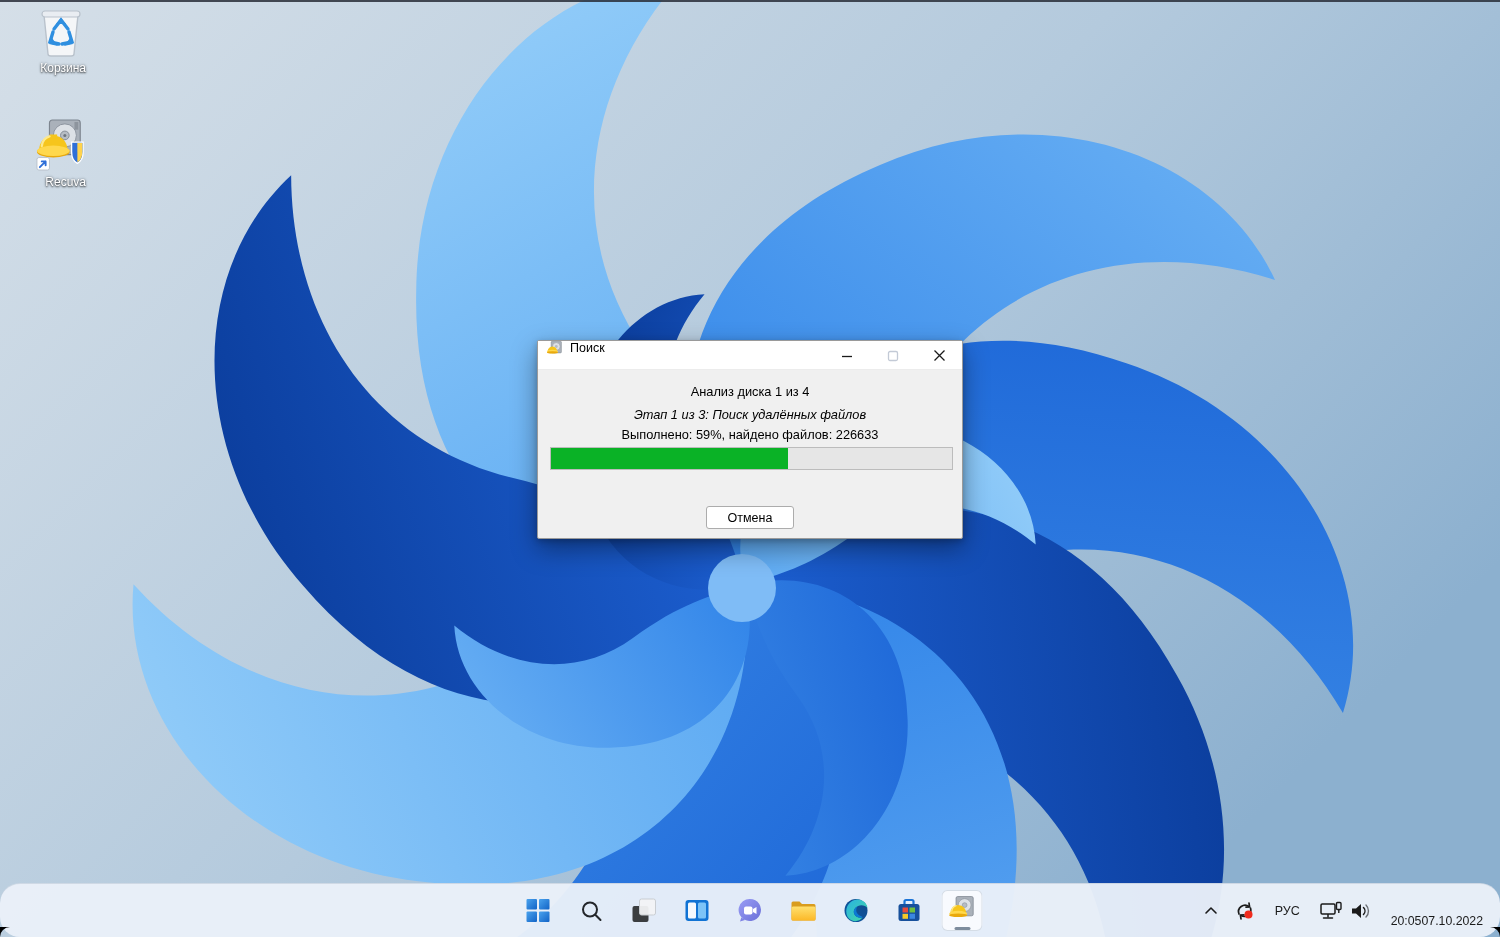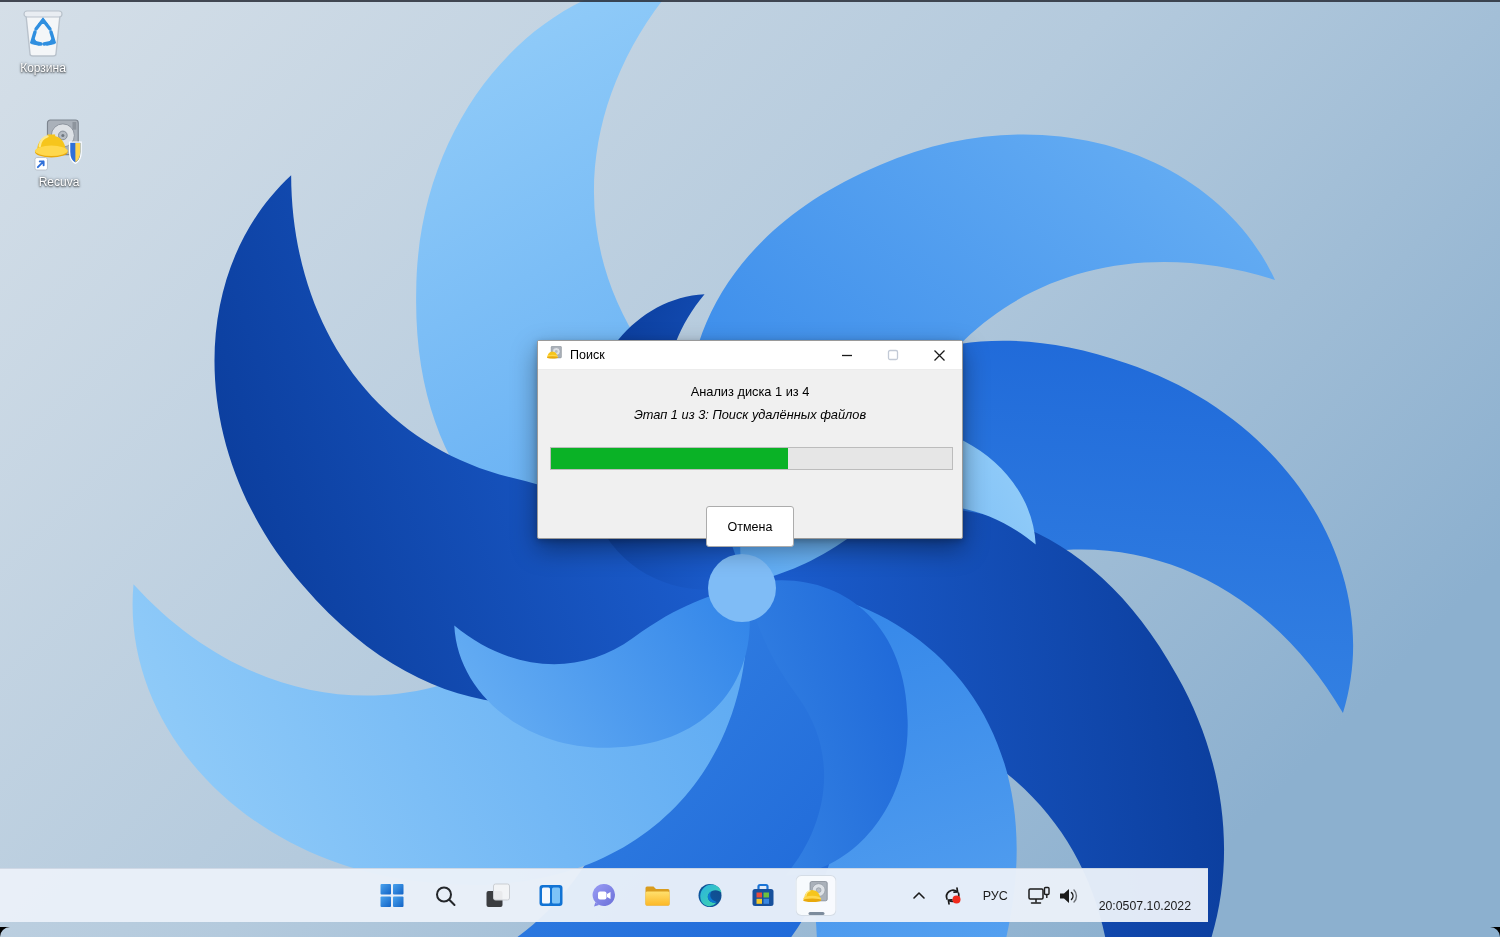--- a/index.html
+++ b/index.html
@@ -5,55 +5,55 @@
   * { margin:0; padding:0; box-sizing:border-box; }
   html,body { width:1500px; height:937px; overflow:hidden;
     font-family:"Liberation Sans", sans-serif; }
   #screen { position:relative; width:1500px; height:937px; background:#aec7db; overflow:hidden; }
 
   
   #wallpaper { position:absolute; inset:0; }
 
   
   .desk-icon { position:absolute; width:86px; display:flex; flex-direction:column;
-    align-items:center; cursor:default; }
+    align-items:flex-end; cursor:default; }
   .desk-icon .glyph { width:50px; height:52px; display:flex; align-items:center; justify-content:center; }
   .desk-icon .lbl { margin-top:3px; font-size:12px; color:#fff;
     text-shadow:0 1px 2px rgba(0,0,0,.75), 0 0 3px rgba(0,0,0,.45); text-align:center; }
   #icon-recycle { left:0; top:6px; }
   #icon-recuva  { left:0; top:120px;padding-left:32px; }
 
   
   #dialog { position:absolute; left:537px; top:340px; width:426px; height:199px;
     background:#f0f0f0; border:1px solid #9a9a9a; border-radius:2px;
     box-shadow:0 10px 26px rgba(0,0,0,.38), 0 2px 6px rgba(0,0,0,.22); }
-  #dialog-titlebar { height:29px; background:#ffffff; display:flex; align-items:center;
+  #dialog-titlebar { height:29px; background:#ffffff; display:flex; 
     border-bottom:1px solid #ececec; }
   #dialog-titlebar .app-ic { width:18px; height:18px; margin-left:8px; flex:0 0 auto; }
   #dialog-title { font-size:12.5px; color:#000; margin-left:6px; flex:1 1 auto;
     white-space:nowrap; overflow:hidden; }
   .cap-btn { width:46px; height:29px; display:flex; align-items:center; justify-content:center;
     cursor:default; }
   #dialog-body { position:relative; height:169px; }
   .dlg-line { position:absolute; left:0; width:100%; text-align:center; font-size:12.8px; color:#000; }
   #dlg-line1 { top:14px; }
   #dlg-line2 { top:37px;font-style:italic; }
   #dlg-line3 { top:57px; }
   #progress-track { position:absolute; left:12px; top:77px; width:403px; height:23px;
     background:#e6e6e6; border:1px solid #bcbcbc; }
   #progress-fill { height:100%; }
   #dlg-time { top:112px; }
   #cancel-btn { position:absolute; left:50%; transform:translateX(-50%); top:136px;
-    width:88px; height:41px; background:#ffffff; border:1px solid #acacac; border-radius:3px;
+    width:88px; height:23px; background:#ffffff; border:1px solid #acacac; border-radius:3px;
     font-size:12.5px; font-family:"Liberation Sans", sans-serif; color:#000; cursor:default; }
 
   
-  #taskbar { position:absolute; left:0; bottom:15px; width:1208px; height:54px;
+  #taskbar { position:absolute; left:0; bottom:0; width:1500px; height:54px;
     background:rgba(234,240,249,.96); border-top:1px solid rgba(160,175,195,.35);
-    display:flex; align-items:center; }
+    display:flex; align-items:center;border-radius:20px; }
   #tb-center { position:absolute; left:50%; transform:translateX(-50%); height:54px;
     display:flex; align-items:center; gap:12px; }
   .tb-btn { width:41px; height:41px; border-radius:6px; display:flex; align-items:center;
     justify-content:center; position:relative; cursor:default; }
   .tb-btn.active { background:rgba(255,255,255,.72); box-shadow:inset 0 0 0 1px rgba(150,165,185,.35); }
   .tb-btn.active::after { content:""; position:absolute; bottom:1px; left:50%;
     transform:translateX(-50%); width:16px; height:3px; border-radius:2px; background:#7d8c9d; }
   #tb-tray { position:absolute; right:8px; height:54px; display:flex; align-items:center; gap:4px; }
   .tray-btn { height:38px; border-radius:5px; display:flex; align-items:center;
     justify-content:center; padding:0 6px; cursor:default; }
@@ -186,20 +186,21 @@
       </div>
       <div class="cap-btn">
         <svg width="13" height="13" viewBox="0 0 13 13">
           <path d="M1.5 1.5 L11.5 11.5 M11.5 1.5 L1.5 11.5" stroke="#1a1a1a" stroke-width="1.3"></path>
         </svg>
       </div>
     </div>
     <div id="dialog-body">
       <div class="dlg-line" id="dlg-line1">Анализ диска 1 из 4</div>
       <div class="dlg-line" id="dlg-line2">Этап 1 из 3: Поиск удалённых файлов</div>
+      <div class="dlg-line" id="dlg-line3">Выполнено: 59%, найдено файлов: 226633</div>
       <div id="progress-track">
         <div id="progress-fill" style="width: 59%; background: rgb(10, 178, 38);"></div>
       </div>
       <button id="cancel-btn">Отмена</button>
     </div>
   </div>
 
   <div id="taskbar">
     <div id="tb-center">
 

